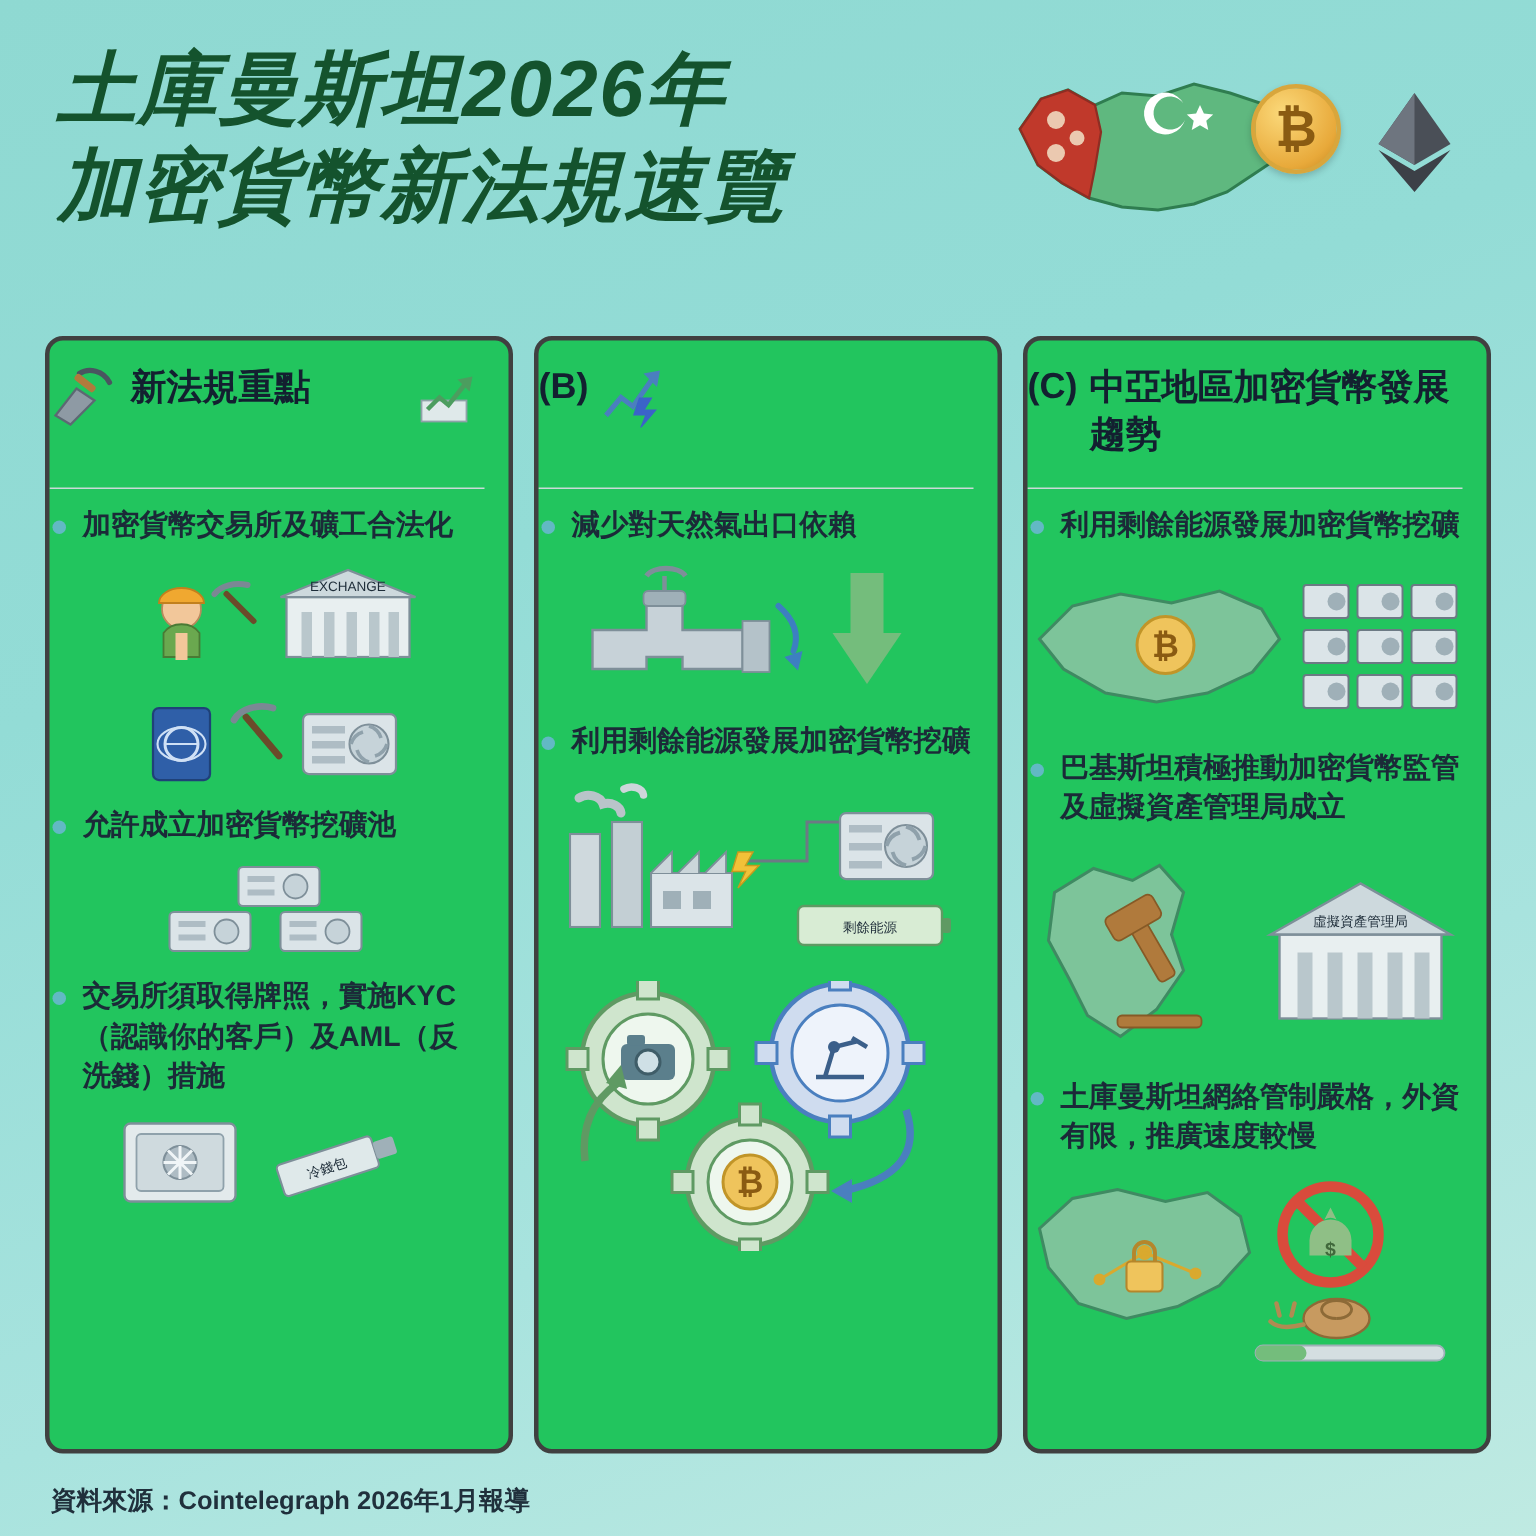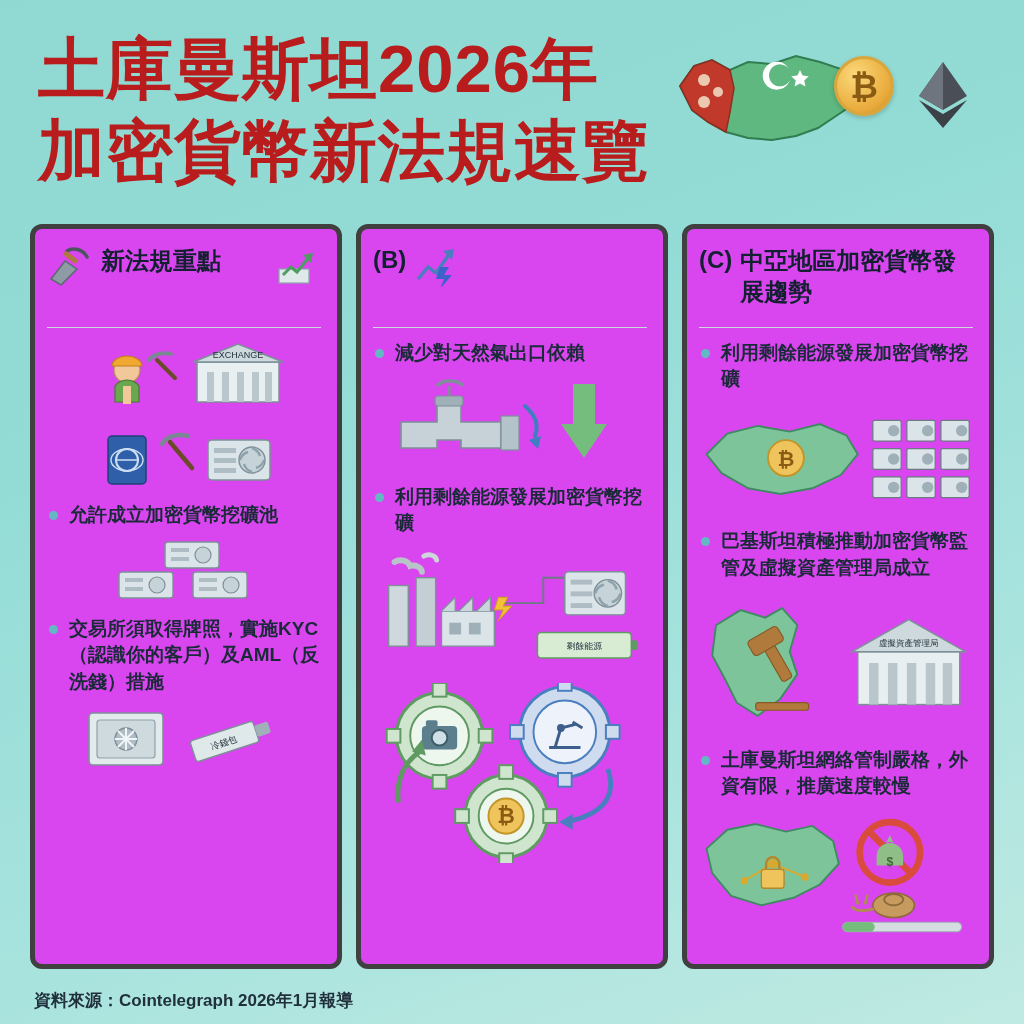--- a/index.html
+++ b/index.html
@@ -14,26 +14,27 @@
     overflow: hidden;
   }
 
   
   .header {
     position: absolute;
     top: 28px; left: 38px;
     width: 620px;
   }
   .title-line {
-    font-size: 67px;
-    font-weight: bold;
-    color: #b91c1c;
+    font-size: 53px;
+    font-weight: bold;
+    color: #14532d;
     letter-spacing: 1px;
     line-height: 1.22;
     white-space: nowrap;
+    font-style: italic;
   }
 
   
   .header-art {
     position: absolute;
     top: 26px; right: 26px;
     width: 330px; height: 150px;
   }
   .tm-map {
     position: absolute;
@@ -62,24 +63,24 @@
   
   .columns {
     position: absolute;
     top: 224px; left: 30px;
     width: 964px; height: 745px;
     display: flex;
     gap: 14px;
   }
   .col {
     flex: 1;
-    background: #d946ef;
-    border: 5px solid #404040;
+    background: #22c55e;
+    border: 3px solid #404040;
     border-radius: 12px;
-    padding: 16px 16px 10px 12px;
+    padding: 16px 16px 10px 0;
     position: relative;
     overflow: hidden;
   }
   .col-head {
     display: flex;
     align-items: flex-start;
     gap: 8px;
     min-height: 76px;
   }
   .col-title {
@@ -189,20 +190,23 @@
       </svg>
       <div class="col-title">新法規重點</div>
       <svg class="head-icon" viewBox="0 0 46 42">
         <rect x="4" y="24" width="30" height="14" fill="#dfe9ea" stroke="#8ea3a8" stroke-width="1.2"></rect>
         <path d="M8,30 L16,22 L22,27 L34,12" fill="none" stroke="#4c9d5f" stroke-width="3"></path>
         <path d="M28,10 L38,8 L36,18 Z" fill="#4c9d5f"></path>
       </svg>
     </div>
     <div class="rule"></div>
 
+    <ul class="bullets">
+      <li>加密貨幣交易所及礦工合法化</li>
+    </ul>
     <div class="art-row">
       <svg width="210" height="74" viewBox="0 0 210 74">
         <circle cx="48" cy="30" r="13" fill="#f2c79a" stroke="#b88a5c" stroke-width="1.2"></circle>
         <path d="M33,26 a15,10 0 0,1 30,0 Z" fill="#f0a830" stroke="#c2801d" stroke-width="1.2"></path>
         <path d="M36,46 a14,12 0 0,1 24,0 l0,16 -24,0 Z" fill="#6aa84f" stroke="#4a7a35" stroke-width="1.2"></path>
         <rect x="44" y="46" width="8" height="18" fill="#f2c79a"></rect>
         <path d="M78,20 L96,38" stroke="#6b4b2a" stroke-width="4" stroke-linecap="round"></path>
         <path d="M70,20 a18,12 0 0,1 22,-6" fill="none" stroke="#7b8894" stroke-width="4" stroke-linecap="round"></path>
         <rect x="118" y="22" width="82" height="40" fill="#e8eff0" stroke="#7e8f99" stroke-width="1.5"></rect>
         <polygon points="114,22 159,4 204,22" fill="#cdd9dd" stroke="#7e8f99" stroke-width="1.5"></polygon>

